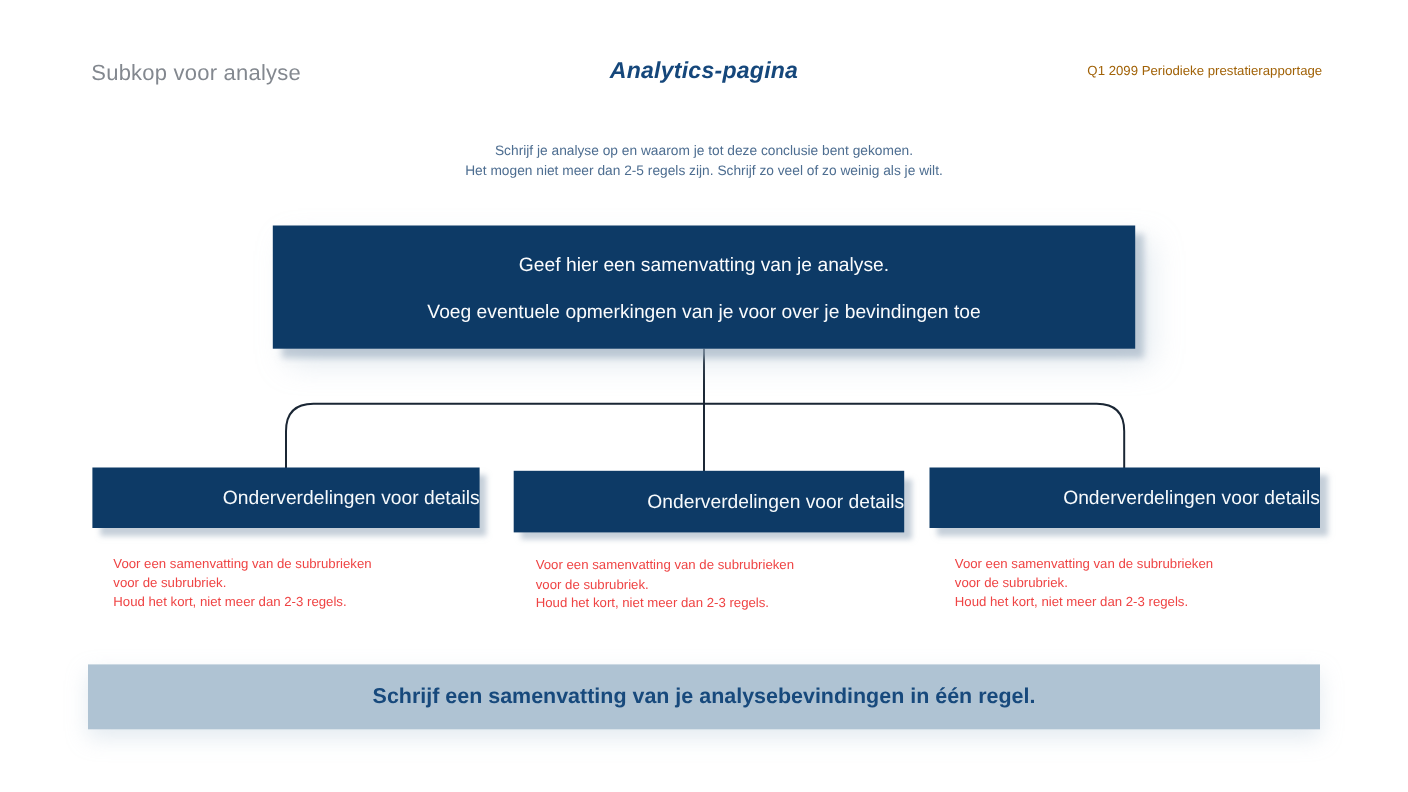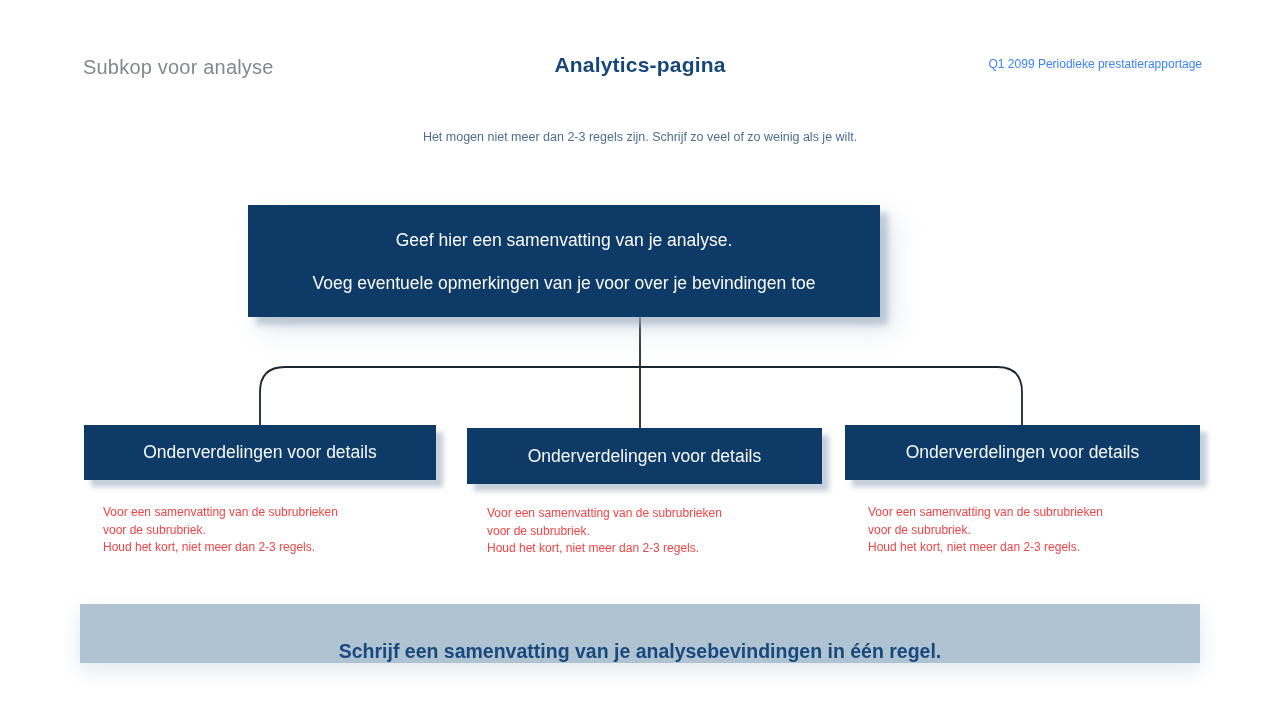--- a/index.html
+++ b/index.html
@@ -23,44 +23,45 @@
     letter-spacing: 0.2px;
   }
   .page-title {
     position: absolute;
     left: 0; right: 0; top: 53px;
     text-align: center;
     font-size: 21px;
     font-weight: bold;
     color: #15477b;
     letter-spacing: 0.2px;
+    font-style: italic;
   }
   .header-meta {
     position: absolute;
     right: 78px; top: 57px;
     font-size: 12px;
-    color: #3b82f6;
+    color: #a16207;
     margin-left: 12px;
   }
 
   
   .intro {
     position: absolute;
     left: 0; right: 0; top: 128px;
     text-align: center;
     font-size: 12.5px;
     line-height: 18px;
     color: #4e6e91;
   }
 
   
   .summary-node {
     position: absolute;
     left: 248px; top: 205px;
-    width: 632px; height: 112px;
+    width: 784px; height: 112px;
     background: #0d3a66;
     box-shadow: 8px 8px 6px rgba(150, 168, 186, 0.55), 14px 14px 26px rgba(175, 195, 211, 0.35);
     display: flex;
     flex-direction: column;
     justify-content: center;
     align-items: center;
     text-align: center;
     color: #fbfcfd;
     font-size: 17.5px;
     line-height: 30px;
@@ -74,21 +75,21 @@
     width: 1280px; height: 720px;
     pointer-events: none;
   }
 
   
   .branch-node {
     position: absolute;
     background: #0d3a66;
     box-shadow: 7px 7px 5px rgba(150, 168, 186, 0.55);
     display: flex;
-    justify-content: center;
+    justify-content: flex-end;
     align-items: center;
     text-align: center;
     color: #f7fafc;
     font-size: 17.5px;
   }
   .branch-node.b0 { left: 84px;  top: 425px; width: 352px; height: 55px; }
   .branch-node.b1 { left: 467px; top: 428px; width: 355px; height: 56px; }
   .branch-node.b2 { left: 845px; top: 425px; width: 355px; height: 55px; }
 
   .branch-note {
@@ -104,38 +105,39 @@
 
   
   .footer-bar {
     position: absolute;
     left: 80px; top: 604px;
     width: 1120px; height: 59px;
     background: #afc3d3;
     box-shadow: 0 8px 20px rgba(175, 195, 211, 0.35);
     display: flex;
     justify-content: center;
-    align-items: flex-end;
+    align-items: center;
     text-align: center;
     font-size: 19.5px;
     font-weight: bold;
     color: #17497c;
   }
 </style>
 </head>
 <body>
 
 <div class="canvas">
 
   <div class="header-subtitle">Subkop voor analyse</div>
   <div class="page-title">Analytics-pagina</div>
   <div class="header-meta">Q1 2099 Periodieke prestatierapportage</div>
 
   <div class="intro">
-    <div>Het mogen niet meer dan 2-3 regels zijn. Schrijf zo veel of zo weinig als je wilt.</div>
+    <div>Schrijf je analyse op en waarom je tot deze conclusie bent gekomen.</div>
+    <div>Het mogen niet meer dan 2-5 regels zijn. Schrijf zo veel of zo weinig als je wilt.</div>
   </div>
 
   <svg class="tree-connector" width="1280" height="720" viewBox="0 0 1280 720">
     <path d="M 640 317 L 640 429" fill="none" stroke="#1a2634" stroke-width="1.8"></path>
     <path d="M 260 426 L 260 392 Q 260 367 285 367 L 997 367 Q 1022 367 1022 392 L 1022 426" fill="none" stroke="#1a2634" stroke-width="1.8"></path>
   </svg>
 
   <div class="summary-node">
     <div>Geef hier een samenvatting van je analyse.</div>
     <div>Voeg eventuele opmerkingen van je voor over je bevindingen toe</div>

